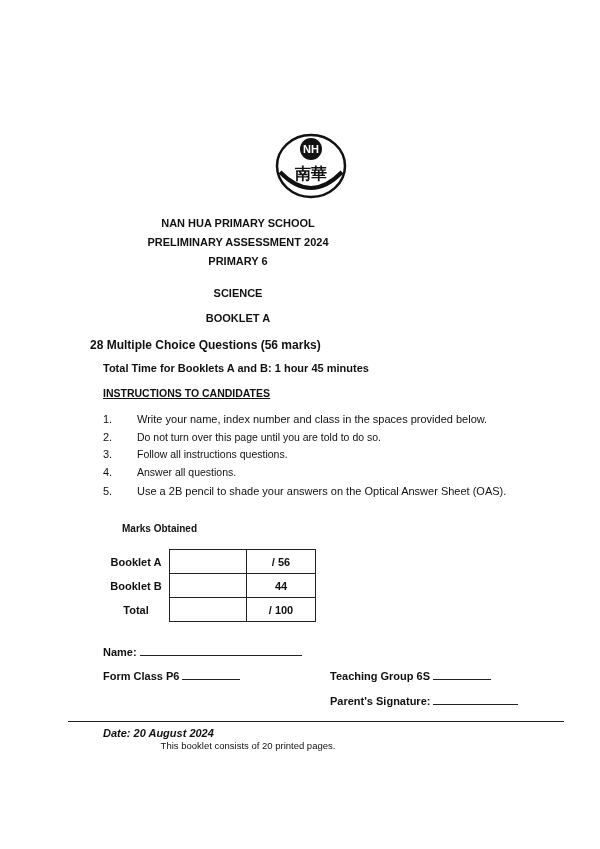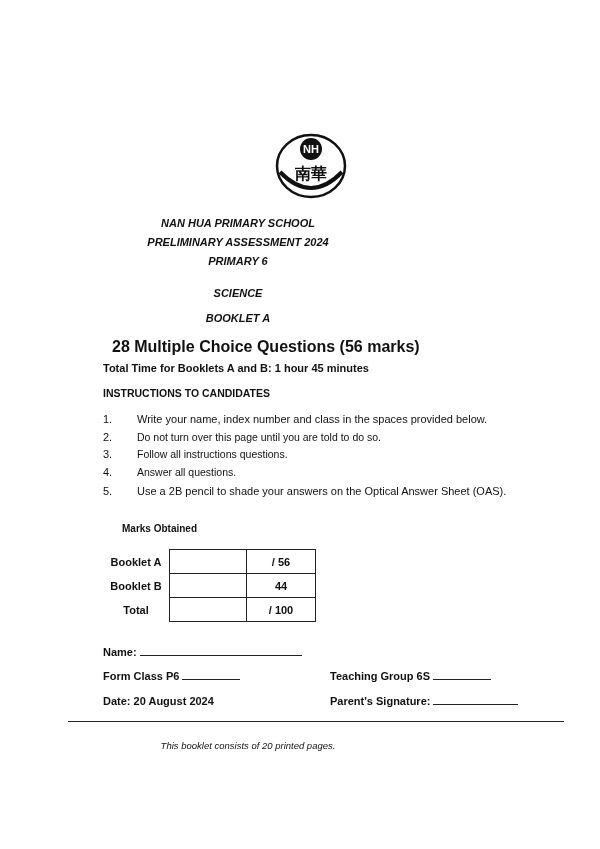--- a/index.html
+++ b/index.html
@@ -1,18 +1,18 @@
 <!DOCTYPE html>
 <html><head>
 <meta charset="utf-8">
 <style>
   html,body{margin:0;padding:0;background:#fff;}
   body{width:600px;height:849px;position:relative;overflow:hidden;font-family:"Liberation Sans",sans-serif;color:#111;}
   .abs{position:absolute;}
-  .center{left:0;width:476px;text-align:center;font-style:italic;}
+  .center{left:0;width:476px;text-align:center;}
   .logo{left:274px;top:132px;width:74px;height:68px;}
   .h{font-size:11px;font-weight:bold;}
   .t{font-size:11px;}
   .num{left:103px;}
   .itxt{left:137px;}
   table.marks{position:absolute;left:103px;top:549px;border-collapse:collapse;font-size:11px;font-weight:bold;}
   table.marks td{height:23px;padding:0;}
   table.marks td.lbl{width:66px;text-align:center;border:none;}
   table.marks td.box{width:76px;border:1px solid #222;}
   table.marks td.val{width:68px;border:1px solid #222;text-align:center;margin-top:38px;}
@@ -31,23 +31,23 @@
     <text x="37" y="47" text-anchor="middle" font-size="16" font-weight="bold" fill="#111" font-family="DejaVu Sans, sans-serif">南華</text>
   </svg>
 </div>
 
 <div class="abs center h" style="top:217px;">NAN HUA PRIMARY SCHOOL</div>
 <div class="abs center h" style="top:236px;">PRELIMINARY ASSESSMENT 2024</div>
 <div class="abs center h" style="top:255px;">PRIMARY 6</div>
 <div class="abs center h" style="top:287px;">SCIENCE</div>
 <div class="abs center h" style="top:312px;">BOOKLET A</div>
 
-<div class="abs h" style="left:112px;top:338px;font-size:16px;">28 Multiple Choice Questions (56 marks)</div>
+<div class="abs h" style="left:90px;top:338px;font-size:12px;">28 Multiple Choice Questions (56 marks)</div>
 <div class="abs h" style="left:103px;top:362px;">Total Time for Booklets A and B: 1 hour 45 minutes</div>
-<div class="abs h" style="left:103px;top:387px;font-size:10.5px;">INSTRUCTIONS TO CANDIDATES</div>
+<div class="abs h" style="left:103px;top:387px;font-size:10.5px;text-decoration:underline;">INSTRUCTIONS TO CANDIDATES</div>
 
 <div>
   <div>
     <span class="abs t num" style="top:413px;">1.</span>
     <span class="abs t itxt" style="top:413px;">Write your name, index number and class in the spaces provided below.</span>
   </div>
   <div>
     <span class="abs t num" style="top:431px;">2.</span>
     <span class="abs t itxt" style="top:431px;font-size:10.5px;">Do not turn over this page until you are told to do so.</span>
   </div>
@@ -91,21 +91,21 @@
   <span class="line" style="width:162px;"></span>
 </div>
 <div class="abs h" style="left:103px;top:670px;">
   <span>Form Class P6</span>
   <span class="line" style="width:58px;"></span>
 </div>
 <div class="abs h" style="left:330px;top:670px;">
   <span>Teaching Group 6S</span>
   <span class="line" style="width:58px;"></span>
 </div>
-<div class="abs h" style="left:103px;top:695px;">Date: 20 August 2024</div>
+<div class="abs h" style="left:103px;top:727px;font-style:italic;">Date: 20 August 2024</div>
 <div class="abs h" style="left:330px;top:695px;">
   <span>Parent's Signature:</span>
   <span class="line" style="width:85px;"></span>
 </div>
 
 <div class="abs rule"></div>
 
 <div class="abs center t" style="top:740px;font-size:9.5px;padding-left:10px;">This booklet consists of 20 printed pages.</div>
 
 </body></html>

